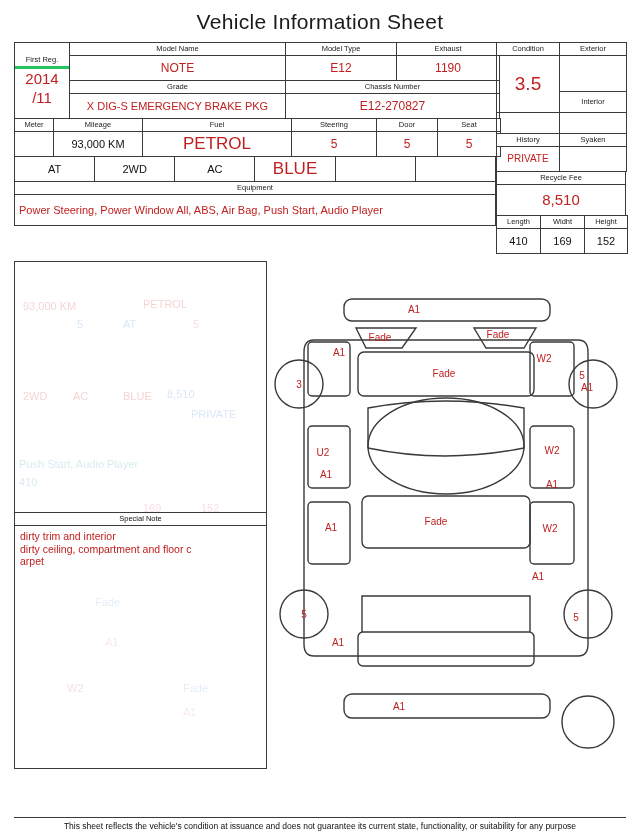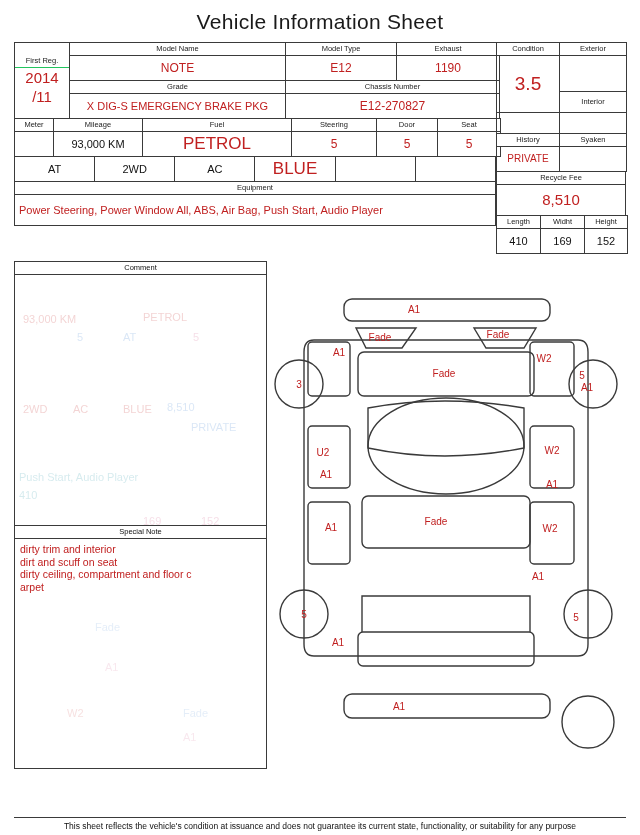--- a/index.html
+++ b/index.html
@@ -193,21 +193,21 @@
   <div class="title">Vehicle Information Sheet</div>
 
   <div class="topwrap">
 
     <div class="tleft">
 
       <table class="t1">
         <tbody>
             <tr>
           <td rowspan="4" class="firstreg">
-            <div class="lbl" style="border:none;border-bottom:1px solid #22c55e;margin:0 -1px;">First Reg.</div>
+            <div class="lbl" style="border:none;border-bottom:3px solid #22c55e;margin:0 -1px;">First Reg.</div>
             <span class="y">2014</span>
             <span class="m">/11</span>
           </td>
           <td class="lbl" style="width:215px">Model Name</td>
           <td class="lbl" style="width:110px">Model Type</td>
           <td class="lbl" style="width:102px">Exhaust</td>
         </tr>
         <tr>
           <td class="val">NOTE</td>
           <td class="val">E12</td>
@@ -329,42 +329,40 @@
           <td class="val small black">152</td>
         </tr>
       </tbody>
         </table>
     </div>
   </div>
 
   <div class="lower">
 
     <div class="commentbox">
-      <div class="chead">Comment</div>
       <div class="cbody">
         <span class="ghost g-red" style="left:8px;  top:38px;">93,000 KM</span>
         <span class="ghost g-red" style="left:128px;top:36px;">PETROL</span>
         <span class="ghost g-blue" style="left:62px; top:56px;">5</span>
         <span class="ghost g-blue" style="left:108px;top:56px;">AT</span>
         <span class="ghost g-pink" style="left:178px;top:56px;">5</span>
         <span class="ghost g-red" style="left:8px;  top:128px;">2WD</span>
         <span class="ghost g-red" style="left:58px; top:128px;">AC</span>
         <span class="ghost g-red" style="left:108px;top:128px;">BLUE</span>
         <span class="ghost g-blue" style="left:152px;top:126px;">8,510</span>
         <span class="ghost g-blue" style="left:176px;top:146px;">PRIVATE</span>
         <span class="ghost g-teal" style="left:4px;  top:196px;">Push Start, Audio Player</span>
         <span class="ghost g-teal" style="left:4px;  top:214px;">410</span>
         <span class="ghost g-pink" style="left:128px;top:240px;">169</span>
         <span class="ghost g-pink" style="left:186px;top:240px;">152</span>
       </div>
 
       <div class="shead">Special Note</div>
       <div class="snote">
         <div>dirty trim and interior</div>
-        <div>dirt and scuff on seat</div>
         <div>dirty ceiling, compartment and floor c</div>
         <div>arpet</div>
       </div>
 
       <div style="position:relative;height:150px;">
         <span class="ghost g-blue" style="left:80px; top:24px; opacity:.3;">Fade</span>
         <span class="ghost g-pink" style="left:90px; top:64px; opacity:.3;">A1</span>
         <span class="ghost g-red" style="left:52px; top:110px;opacity:.3;">W2</span>
         <span class="ghost g-blue" style="left:168px;top:110px;opacity:.3;">Fade</span>
         <span class="ghost g-pink" style="left:168px;top:134px;opacity:.3;">A1</span>

